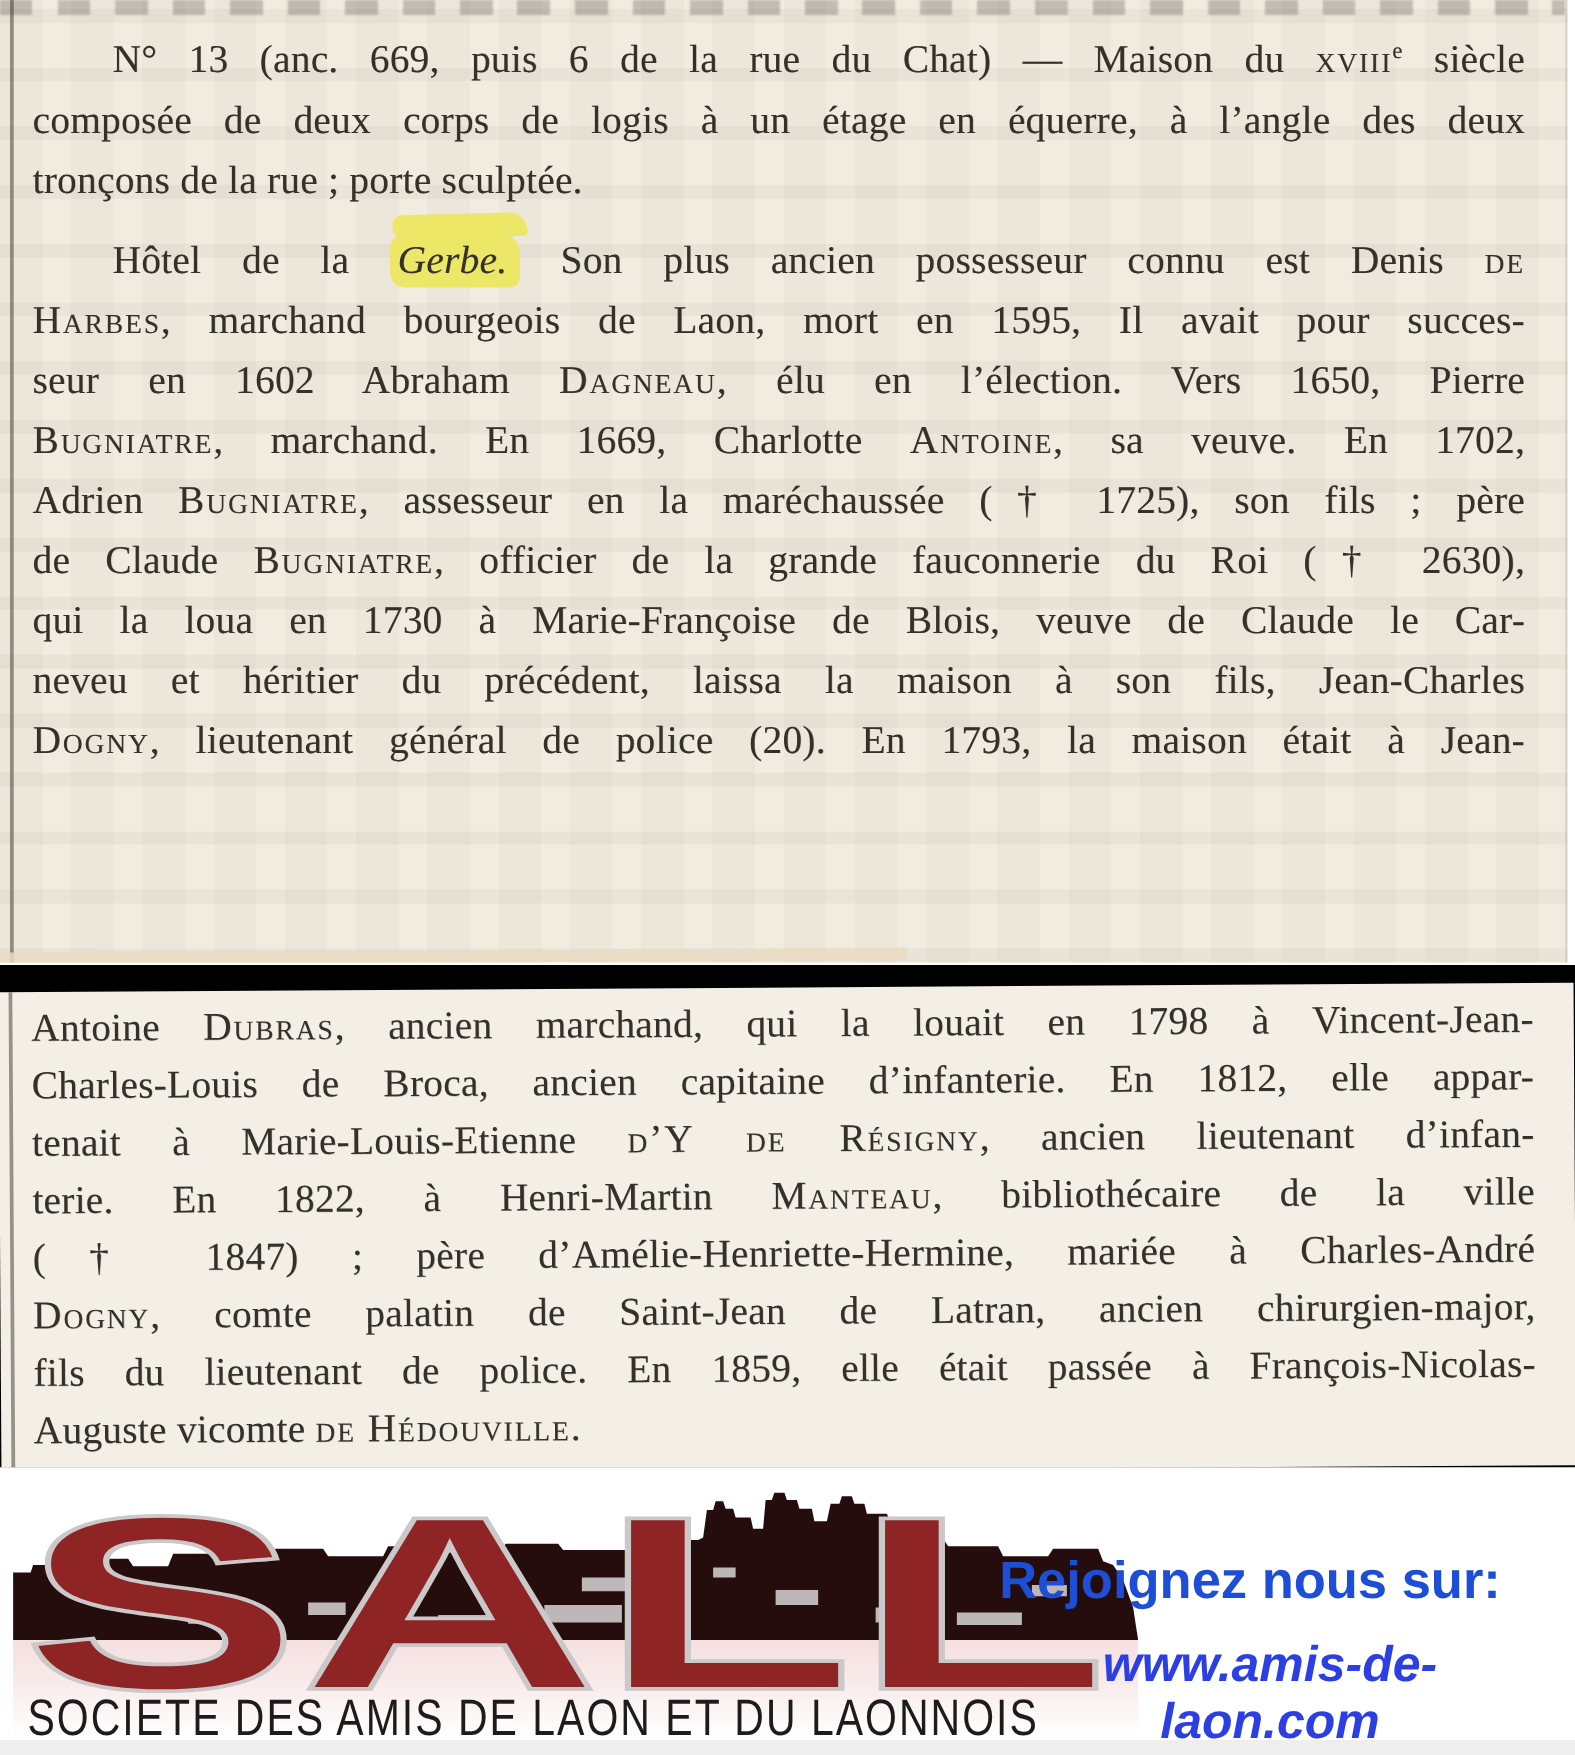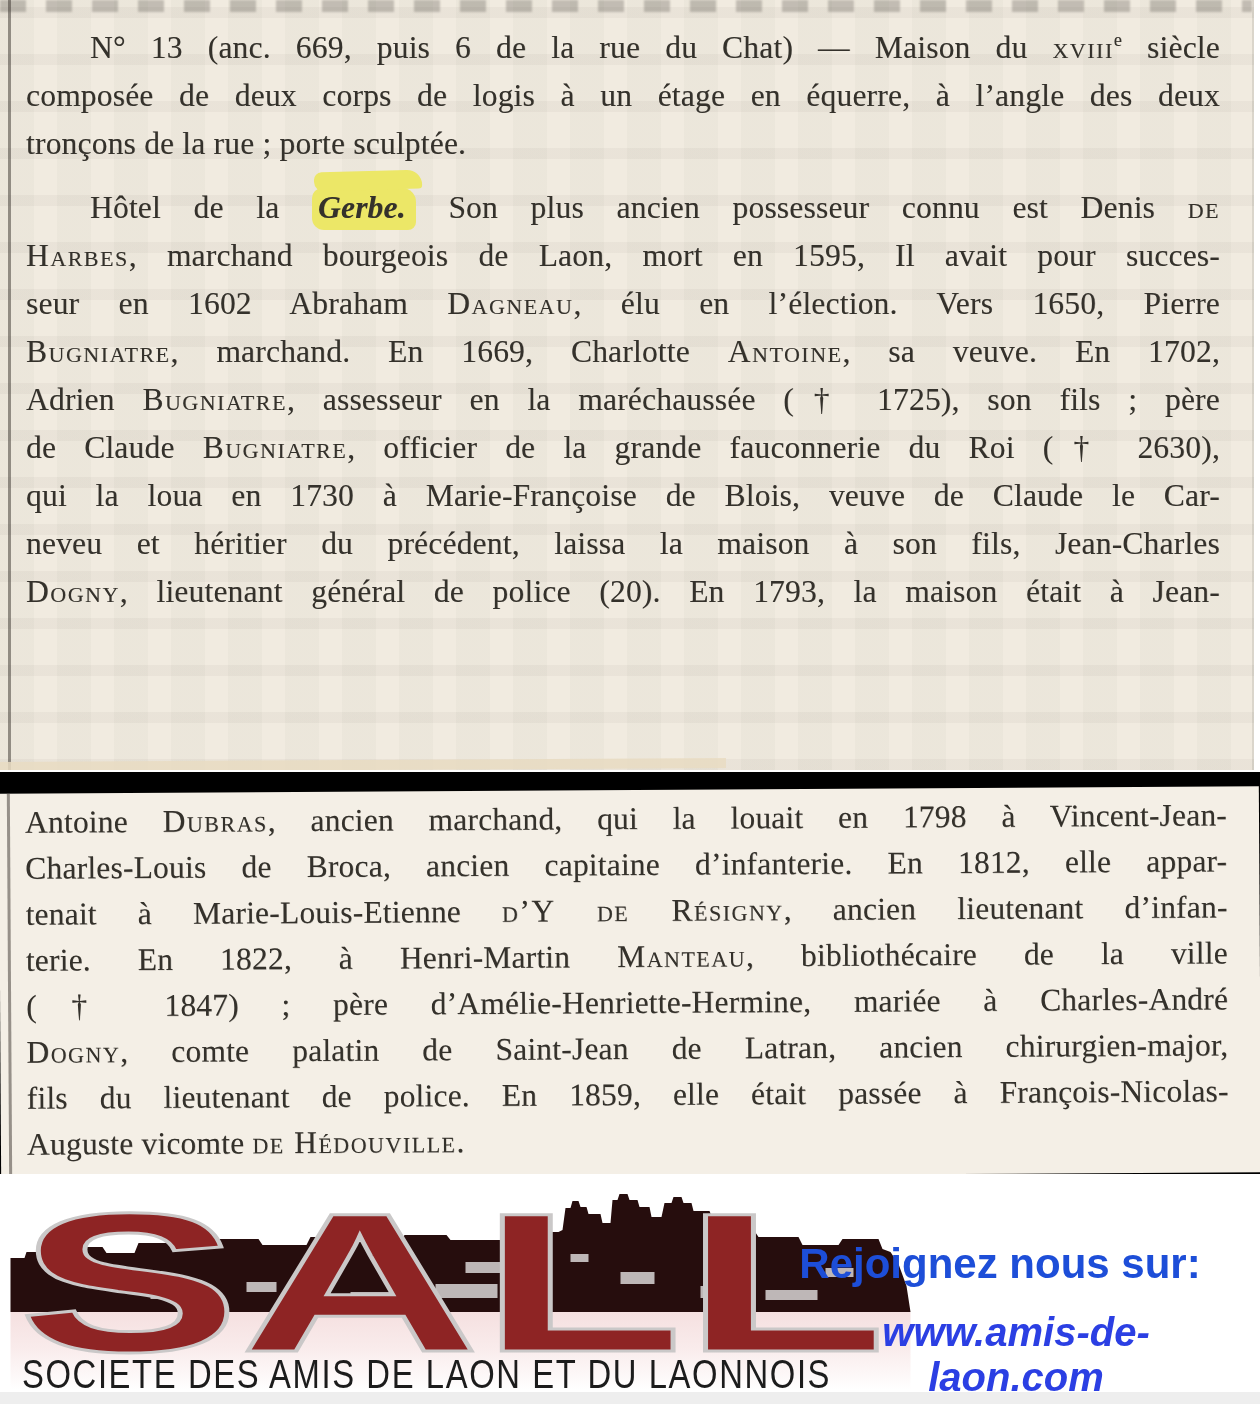--- a/index.html
+++ b/index.html
@@ -27,21 +27,21 @@
              font-size:31.5px;line-height:48px;letter-spacing:.2px;
              text-shadow:.4px .4px 0 rgba(53,50,43,.35);}
   .paper2 .scan-text{top:6px;line-height:46px;}
   .para{margin:0 0 16px 0;}
   .para:nth-child(2){margin-bottom:26px;}
   .para:last-child{margin-bottom:0;}
   .tline{text-align:justify;text-align-last:justify;}
   .tline.flushlast{text-align-last:left;}
   .tline.indent{text-indent:64px;}
   .sc{font-variant:small-caps;font-variant-caps:small-caps;letter-spacing:1.5px;}
-  .it{font-style:italic;font-weight:bold;}
+  .it{font-style:italic;}
   .sup{font-size:58%;vertical-align:super;}
   .hl{position:relative;background:var(--highlight,#ece767);font-style:italic;
       padding:2px 10px 5px 6px;border-radius:10px 14px 8px 12px;}
   .hl::before{content:"";position:absolute;left:2px;right:-6px;top:-17px;height:19px;
       background:var(--highlight,#ece767);border-radius:8px 16px 4px 10px;transform:rotate(-1.6deg);}
 
   
   .footer{position:absolute;left:0;top:1174px;width:1260px;height:230px;background:#fff;padding-left:29px;}
   .logo{position:absolute;left:8px;top:20px;width:910px;height:210px;}
   .logo svg{position:absolute;left:0;top:0;}

